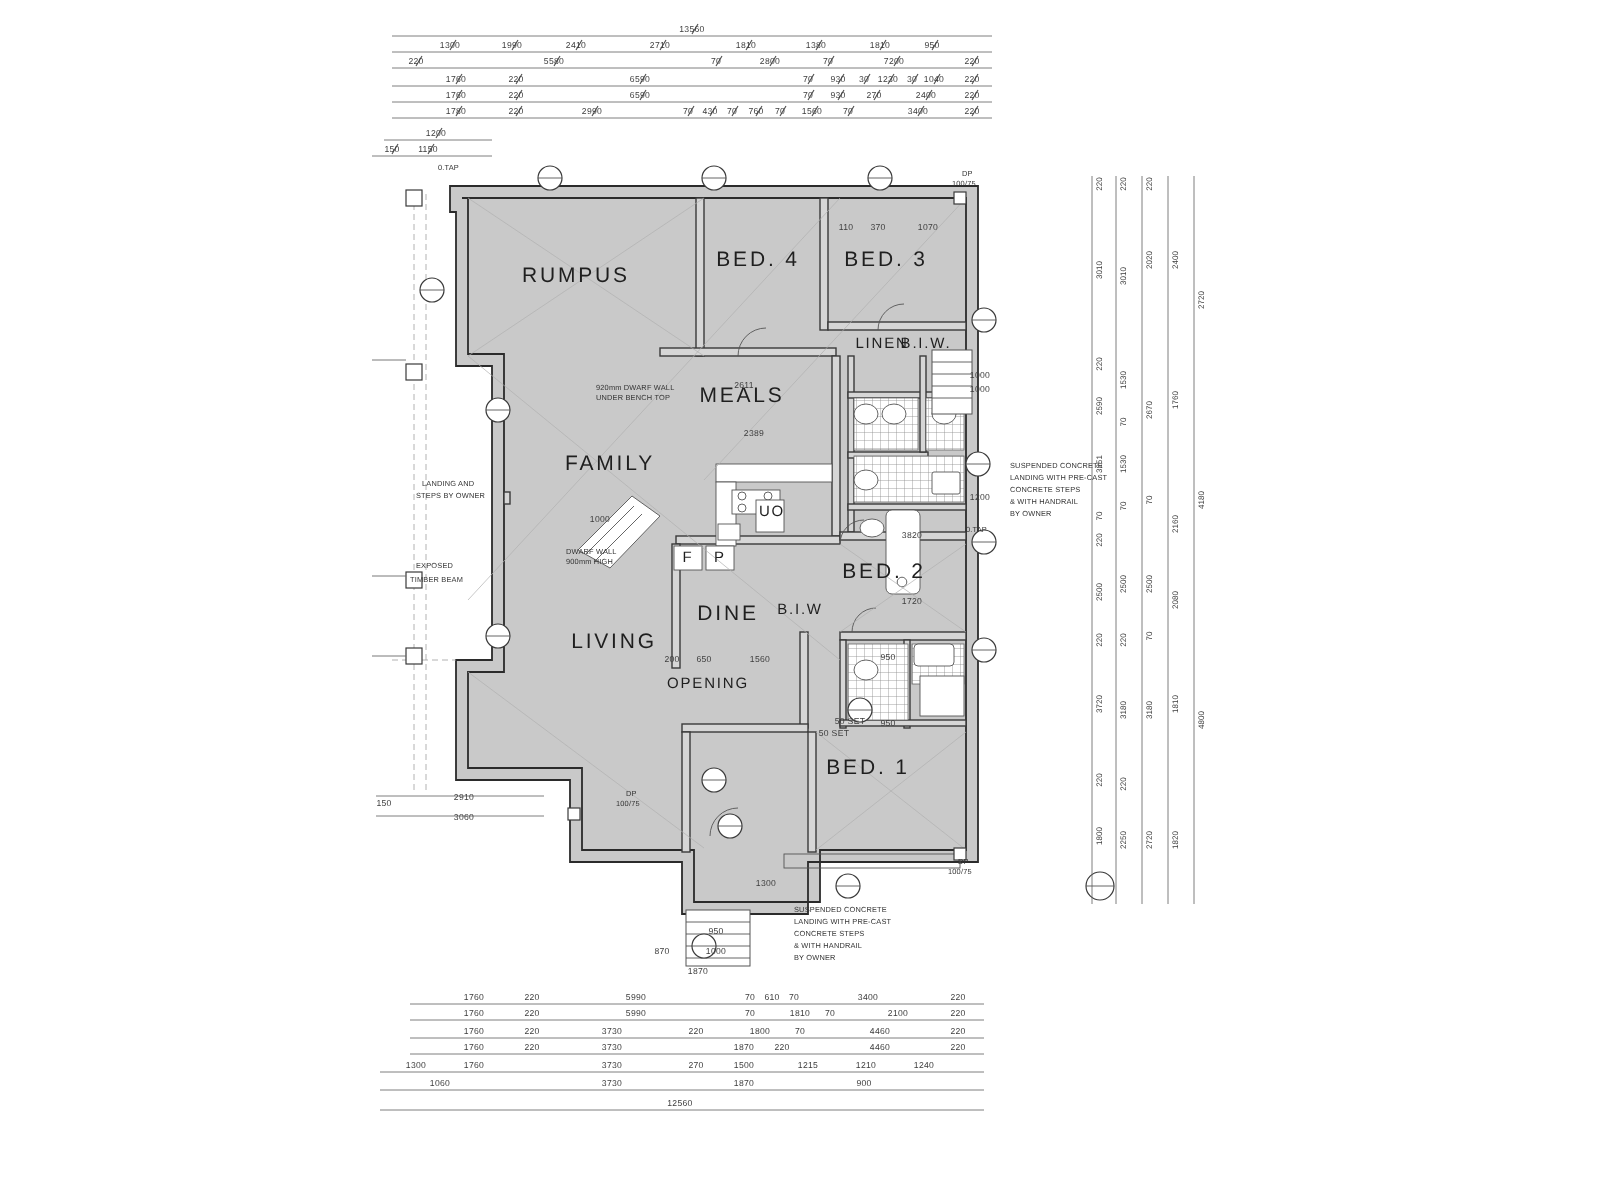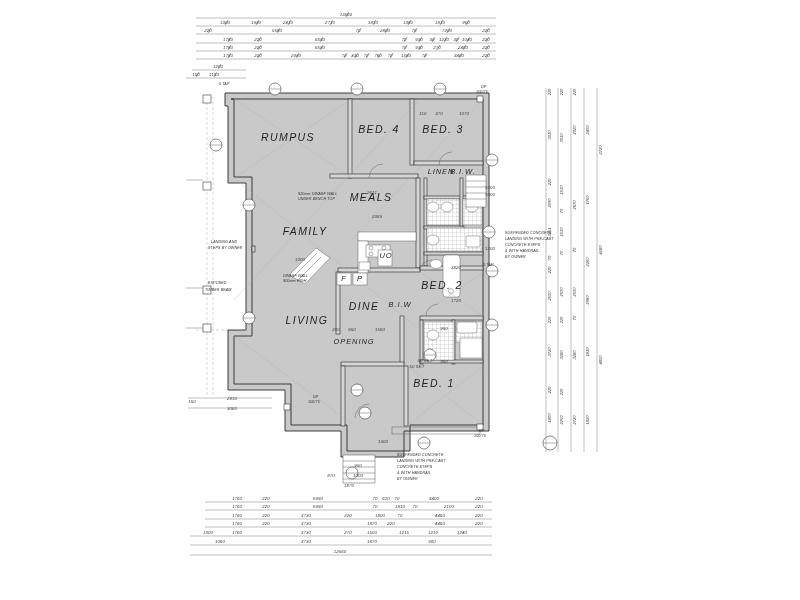--- a/index.html
+++ b/index.html
@@ -7,21 +7,20 @@
   body{
     width:800px;height:600px;
     background:#ffffff;
     font-family:"Liberation Sans", sans-serif;
     overflow:hidden;
     position:relative;
   }
   #plan-root{
     position:absolute;left:0;top:0;width:800px;height:600px;
     background:#ffffff;
-    font-style:italic;
   }
   svg#plan-svg{display:block;width:800px;height:600px;}
 
   
   .wall-out{fill:#c9c9c9;stroke:#2b2b2b;stroke-width:0.9;}
   .wall-in{fill:#d6d6d6;stroke:#3a3a3a;stroke-width:0.7;}
   .thin{fill:none;stroke:#6a6a6a;stroke-width:0.45;}
   .dim-line{stroke:#5d5d5d;stroke-width:0.4;fill:none;}
   .dim-tick{stroke:#4a4a4a;stroke-width:0.55;}
   .diag{stroke:#b0b0b0;stroke-width:0.35;fill:none;}

